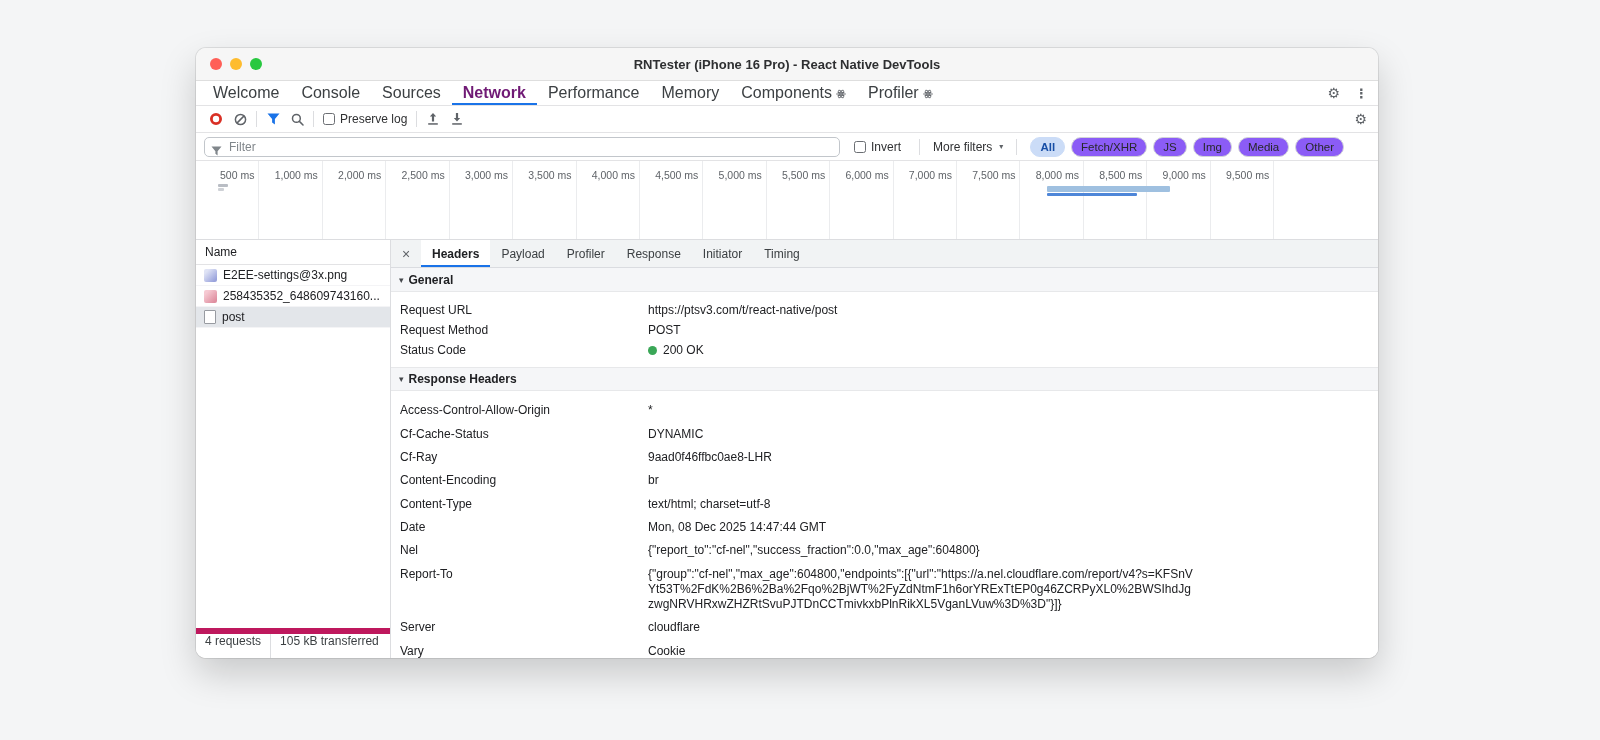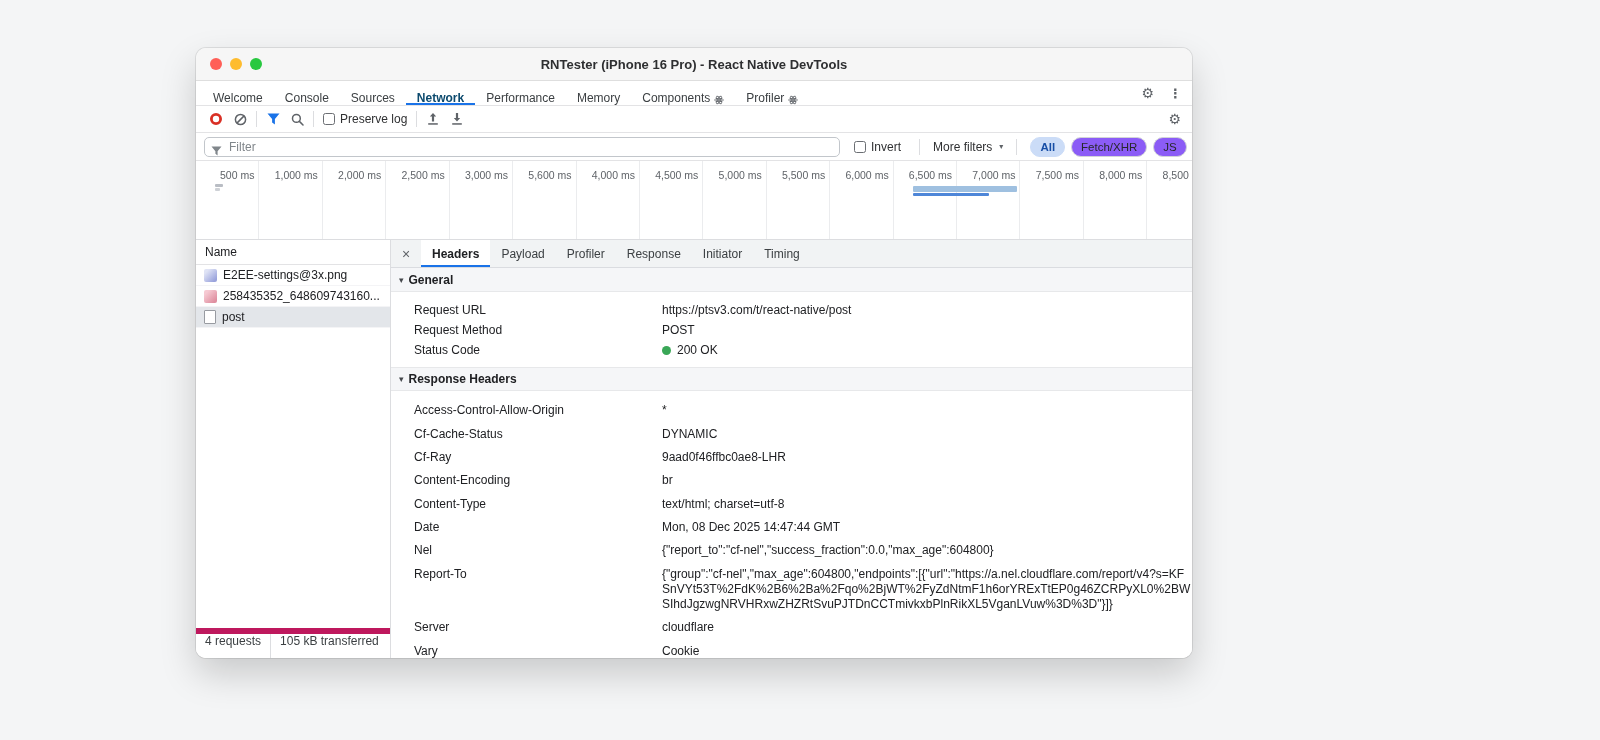--- a/index.html
+++ b/index.html
@@ -3,38 +3,38 @@
 <meta charset="utf-8">
 <style>
   html,body{margin:0;padding:0}
   body{
     width:1600px;height:740px;position:relative;overflow:hidden;
     background:#f4f5f6;
     font-family:"Liberation Sans","DejaVu Sans",sans-serif;
     color:#202124;
   }
   .window{
-    position:absolute;left:196px;top:48px;width:996px;height:610px;
+    position:absolute;left:196px;top:48px;width:1182px;height:610px;
     background:#fff;border-radius:10px;overflow:hidden;
     box-shadow:0 0 0 1px rgba(0,0,0,.09),0 16px 36px rgba(0,0,0,.18);
     display:flex;flex-direction:column;
   }
   
   .titlebar{height:32px;flex:none;background:#f6f6f6;border-bottom:1px solid #dedede;
     display:flex;align-items:center;position:relative}
   .lights{position:absolute;left:14px;top:0;height:100%;display:flex;align-items:center;gap:8px}
   .light{width:12px;height:12px;border-radius:50%}
   .light.red{background:#ff5f57}.light.yellow{background:#febc2e}.light.green{background:#28c840}
   .title{flex:1;text-align:center;font-size:13px;font-weight:bold;color:#2e2f31}
   
   .main-tabs{height:24px;flex:none;display:flex;align-items:stretch;border-bottom:1px solid #e3e3e5;
     padding-left:6px;position:relative;background:#fff}
   .tabs-list{display:flex}
-  .main-tab{display:flex;align-items:flex-end;gap:4px;padding:0 11px;font-size:12px;color:#3c4043;white-space:nowrap}
-  .main-tab.active{color:#0c4a6e;font-weight:bold;box-shadow:inset 0 -2px 0 #1a73e8}
+  .main-tab{display:flex;align-items:center;gap:4px;padding:0 11px;font-size:16px;color:#3c4043;white-space:nowrap}
+  .main-tab.active{color:#701a75;font-weight:bold;box-shadow:inset 0 -2px 0 #1a73e8}
   .atom-icon{display:inline-flex;margin-top:1px}
   .tabbar-right{position:absolute;right:10px;top:0;height:100%;display:flex;align-items:center;gap:15px;color:#5f6368}
   .gear-glyph{font-size:14px;line-height:1}
   .kebab-glyph{font-size:13px;font-weight:bold;line-height:1}
   
   .net-toolbar{height:26px;flex:none;display:flex;align-items:center;border-bottom:1px solid #e3e3e5;
     padding:0 8px;gap:0;position:relative;background:#fff}
   .tool-btn{width:24px;height:22px;display:flex;align-items:center;justify-content:center;border-radius:4px}
   .vsep{width:1px;height:16px;background:#dcdde0;margin:0 4px;flex:none}
   .check-group{display:flex;align-items:center;gap:5px;margin:0 5px;font-size:12px;color:#2f3032;white-space:nowrap}
@@ -82,21 +82,21 @@
   .dclose{width:30px;display:flex;align-items:center;justify-content:center;color:#5f6368;font-size:14px}
   .dtabs-list{display:flex}
   .dtab{display:flex;align-items:center;padding:0 11px;font-size:12px;color:#3c4043;white-space:nowrap}
   .dtab.active{background:#fff;box-shadow:inset 0 -2px 0 #1a73e8;color:#202124;font-weight:bold}
   .dscroll{flex:1;overflow:hidden}
   .sec-head{height:24px;background:#f5f6f8;border-top:1px solid #e7e8ea;border-bottom:1px solid #e7e8ea;
     display:flex;align-items:center;padding-left:8px;gap:5px;box-sizing:border-box}
   .tri{font-size:9px;color:#44474b}
   .sec-title{font-size:12px;font-weight:bold;color:#202124}
   .section:first-child .sec-head{border-top:none}
-  .kv-row{display:flex;align-items:flex-start;padding-left:23px;line-height:15px;font-size:12px;color:#202124}
+  .kv-row{display:flex;align-items:flex-start;padding-left:9px;line-height:15px;font-size:12px;color:#202124}
   .kv-key{width:248px;flex:none}
   .kv-val{flex:1;min-width:0;overflow-wrap:anywhere}
   .kv-val.long{max-width:545px;word-break:break-all}
   .sec-general .kv-list{padding:8px 0 7px}
   .sec-general .kv-row{padding-top:2.5px;padding-bottom:2.5px}
   .sec-response-headers .kv-list{padding:8px 0 4px}
   .sec-response-headers .kv-row{padding-top:4.2px;padding-bottom:4.2px}
   .status-dot{display:inline-block;width:9px;height:9px;border-radius:50%;margin-right:6px;vertical-align:-1px}
 </style>
 </head>
@@ -238,27 +238,26 @@
       </div>
   </div>
 
   <div class="timeline">
     <div class="tl-cols" id="tl-cols">
         <div class="tl-col"><span class="tl-label">500 ms</span></div>
         <div class="tl-col"><span class="tl-label">1,000 ms</span></div>
         <div class="tl-col"><span class="tl-label">2,000 ms</span></div>
         <div class="tl-col"><span class="tl-label">2,500 ms</span></div>
         <div class="tl-col"><span class="tl-label">3,000 ms</span></div>
-        <div class="tl-col"><span class="tl-label">5,600 ms</span></div>
+        <div class="tl-col"><span class="tl-label">3,500 ms</span></div>
         <div class="tl-col"><span class="tl-label">4,000 ms</span></div>
         <div class="tl-col"><span class="tl-label">4,500 ms</span></div>
         <div class="tl-col"><span class="tl-label">5,000 ms</span></div>
         <div class="tl-col"><span class="tl-label">5,500 ms</span></div>
         <div class="tl-col"><span class="tl-label">6,000 ms</span></div>
-        <div class="tl-col"><span class="tl-label">6,500 ms</span></div>
         <div class="tl-col"><span class="tl-label">7,000 ms</span></div>
         <div class="tl-col"><span class="tl-label">7,500 ms</span></div>
         <div class="tl-col"><span class="tl-label">8,000 ms</span></div>
         <div class="tl-col"><span class="tl-label">8,500 ms</span></div>
         <div class="tl-col"><span class="tl-label">9,000 ms</span></div>
         <div class="tl-col"><span class="tl-label">9,500 ms</span></div>
       </div>
     <div class="tl-activity" id="tl-activity">
         <div class="tl-bar" style="left: 1.9%; width: 0.8%; top: 23px; height: 3px; background: rgb(185, 189, 196);"></div>
         <div class="tl-bar" style="left: 1.9%; width: 0.5%; top: 27px; height: 3px; background: rgb(206, 209, 214);"></div>

